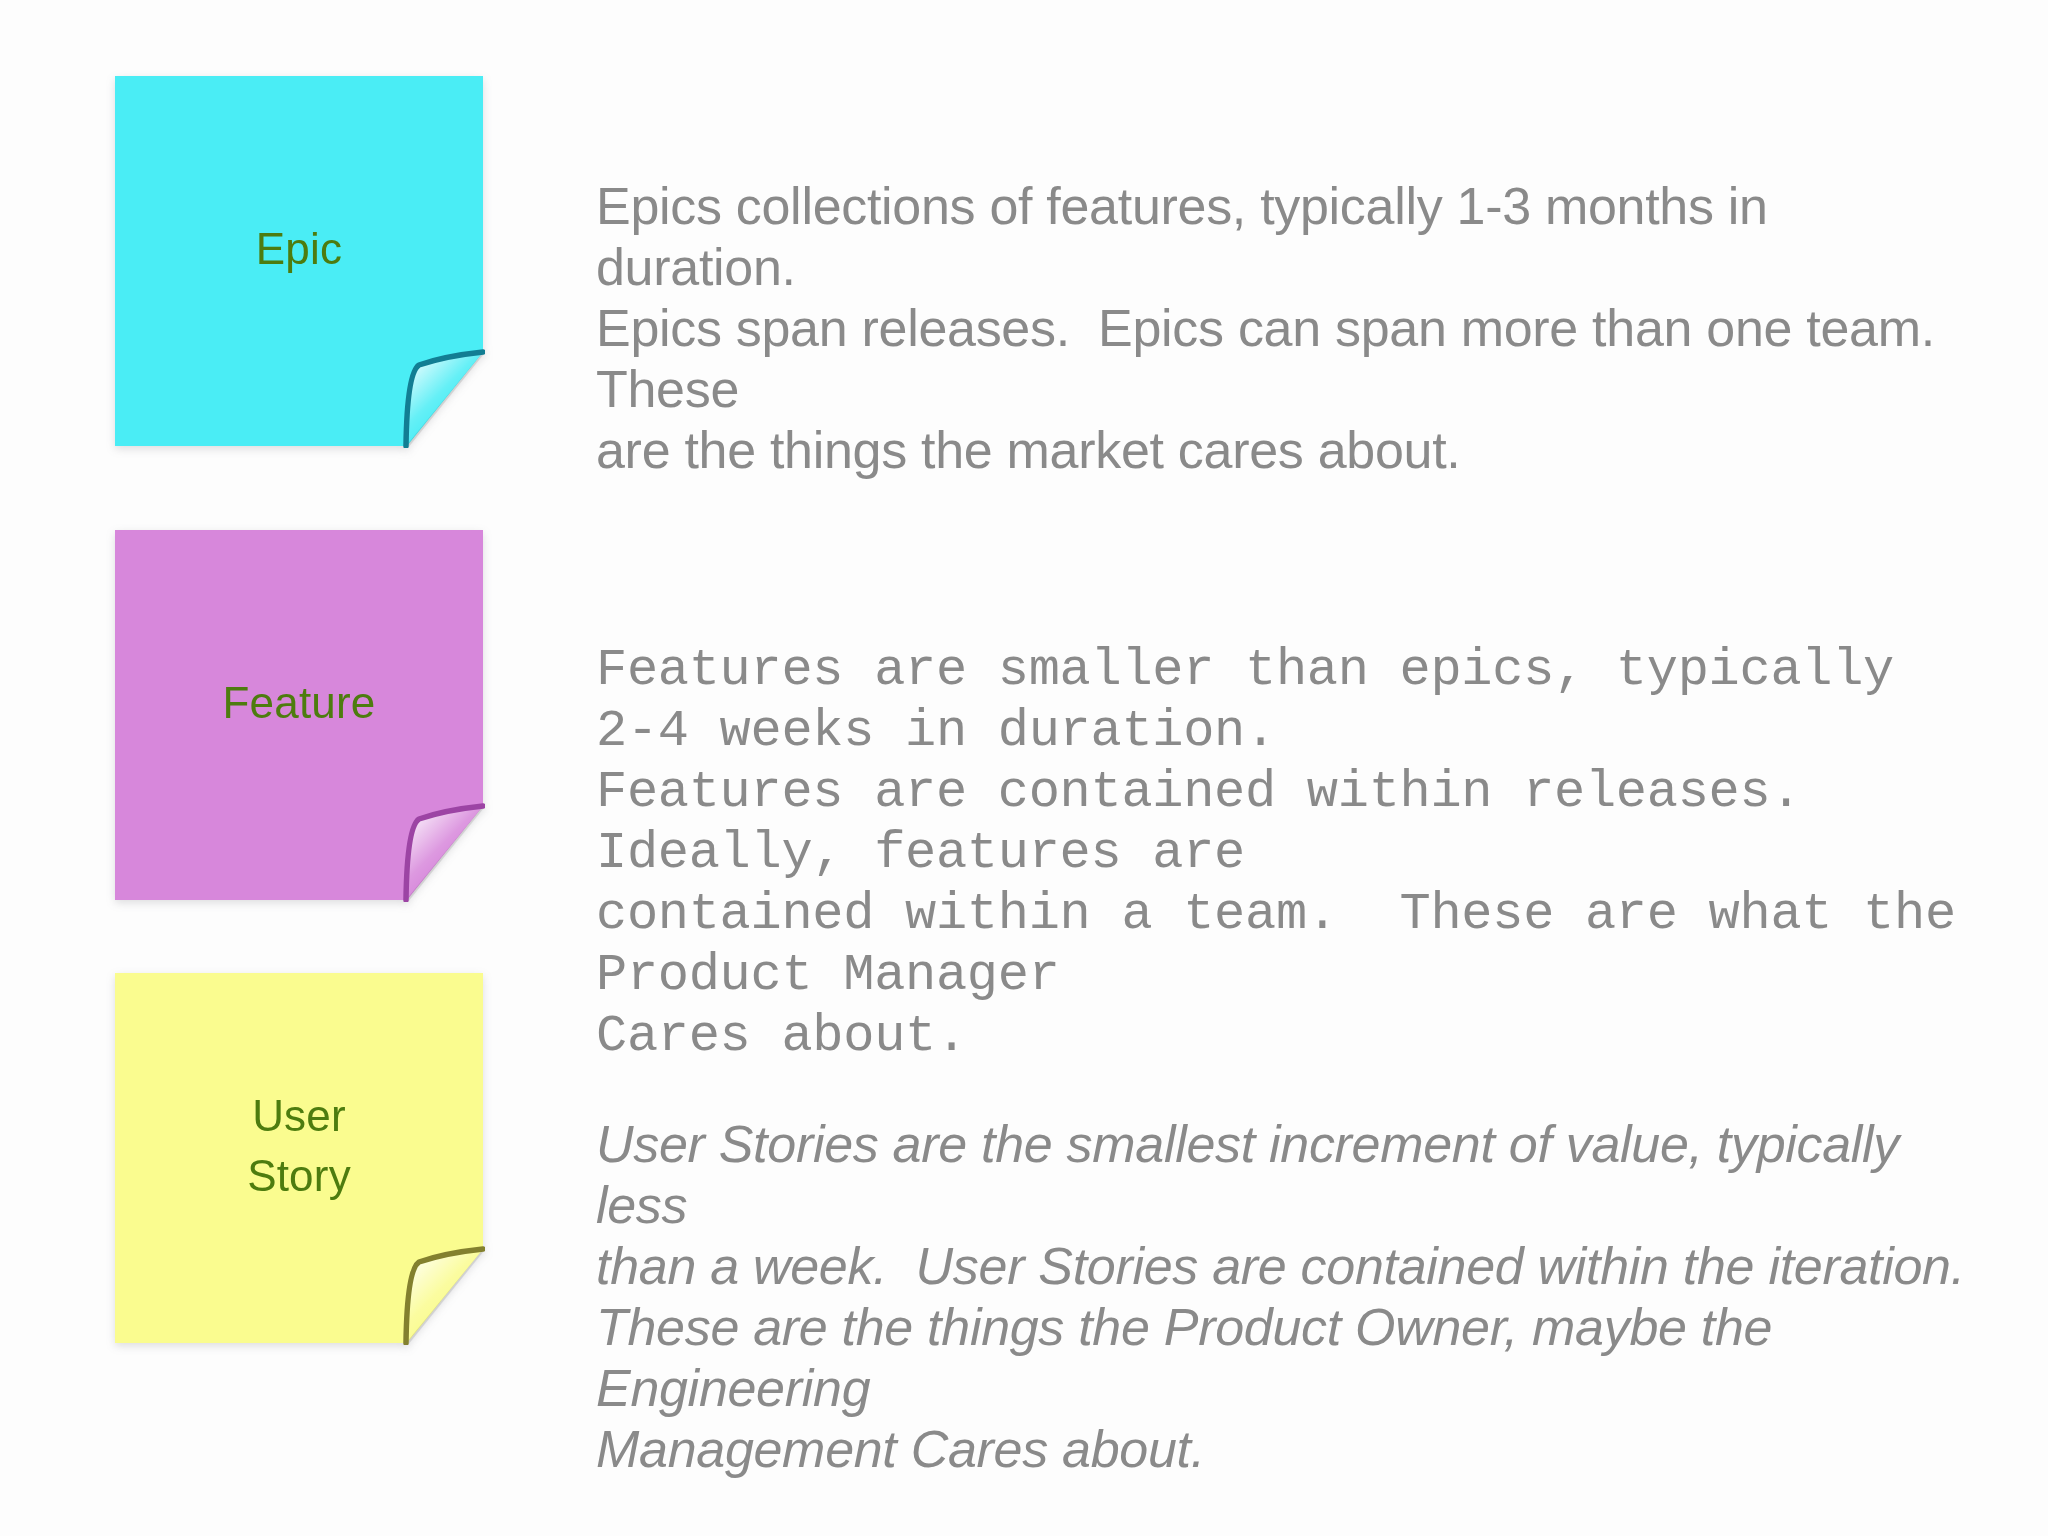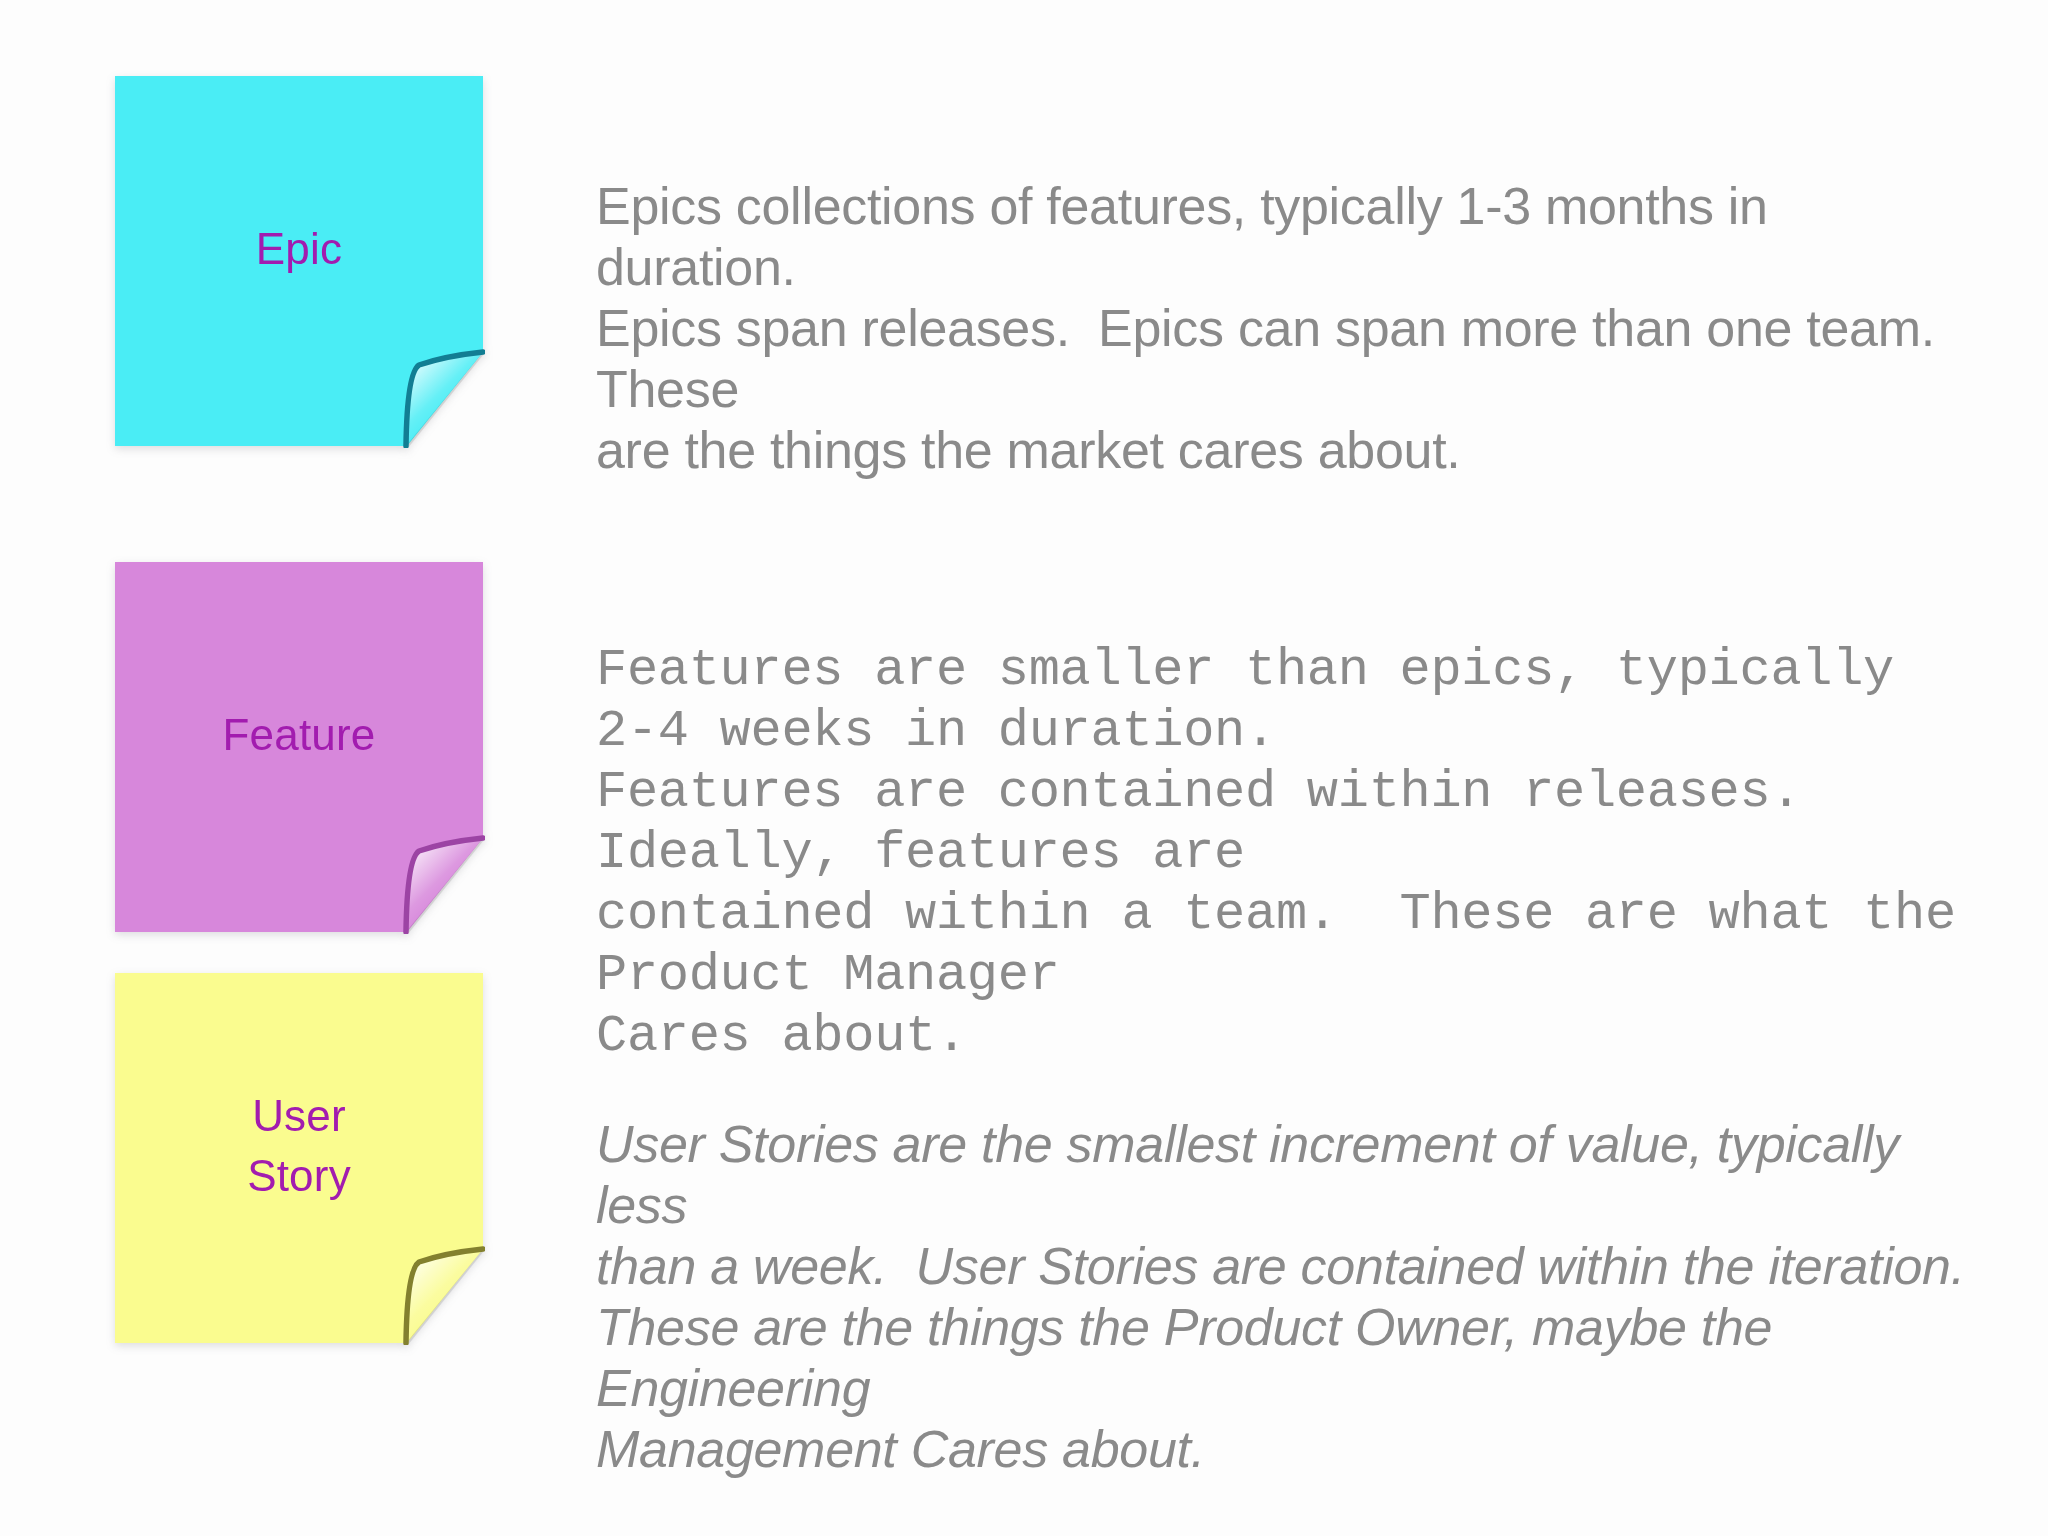--- a/index.html
+++ b/index.html
@@ -30,38 +30,38 @@
   .note-label {
     position: absolute;
     inset: 0;
     display: flex;
     align-items: center;
     justify-content: center;
     text-align: center;
     transform: translateY(-12px);
     font-size: 44px;
     line-height: 60px;
-    color: #a21caf;
+    color: #4d7c0f;
     white-space: pre-wrap;
     letter-spacing: 0.2px;
   }
   .note-desc {
     position: absolute;
     left: 596px;
     width: 1370px;
     font-size: 52px;
     line-height: 61px;
     color: var(--text-gray, #8a8a8a);
     white-space: pre-wrap;
     letter-spacing: -0.3px;
   }
   
   #row-epic .note-wrap        { top: 74px;  }
   #row-epic .note-desc        { top: 176px; }
-  #row-feature .note-wrap     { top: 560px; }
+  #row-feature .note-wrap     { top: 528px; }
   #row-feature .note-desc     { top: 640px; font-family: Liberation Mono, monospace; }
   #row-user-story .note-wrap  { top: 971px; }
   #row-user-story .note-desc  { top: 1114px; font-style: italic; }
 
   .paper   { fill: var(--note-color); }
   .foldline{ stroke: rgba(0,0,0,0.10); stroke-width: 4; fill: none; }
   .flap    { fill: var(--note-color); }
   .flap-edge { stroke: var(--edge-color); stroke-width: 5.5; fill: none;
                stroke-linecap: round; stroke-linejoin: round; }
 </style>

